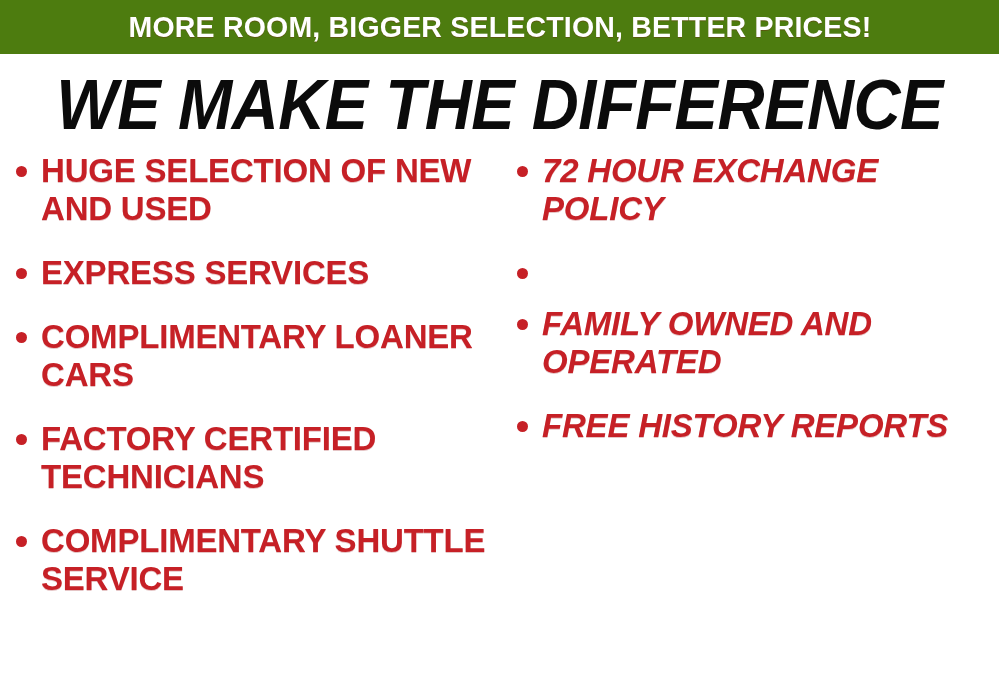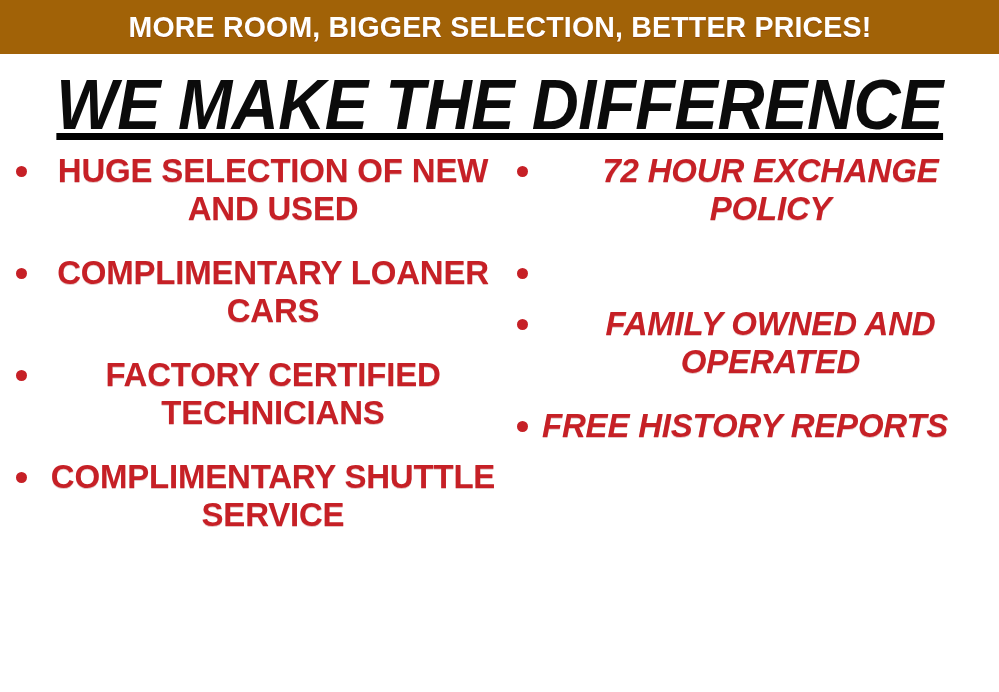--- a/index.html
+++ b/index.html
@@ -12,21 +12,21 @@
     height: 692px;
     overflow: hidden;
     font-family: "Liberation Sans", sans-serif;
     position: relative;
   }
 
   
   .banner {
     width: 999px;
     height: 54px;
-    background: #a16207;
+    background: #4d7c0f;
     display: flex;
     align-items: center;
     justify-content: center;
     box-sizing: border-box;
   }
   .banner-text {
     color: #ffffff;
     font-family: "Liberation Sans", sans-serif;
     font-weight: bold;
     font-size: 30px;
@@ -39,21 +39,20 @@
   }
 
   
   .headline-wrap {
     width: 999px;
     height: 66px;
     display: flex;
     align-items: center;
     justify-content: center;
     margin-top: 18px;
-    text-decoration: underline;
   }
   .headline {
     color: #0b0b0b;
     font-family: "Liberation Sans", sans-serif;
     font-weight: bold;
     font-style: italic;
     font-size: 70px;
     line-height: 66px;
     letter-spacing: -0.5px;
     white-space: nowrap;
@@ -77,21 +76,20 @@
   }
   .col-right {
     width: 494px;
     padding-left: 12px;
   }
 
   .bullet-item {
     display: flex;
     align-items: flex-start;
     margin-bottom: 26px;
-    text-align: center;
   }
   .col-right .bullet-item {
     margin-bottom: 26px;
     font-style: italic;
   }
   .bullet-dot {
     flex: 0 0 auto;
     width: 11px;
     height: 11px;
     border-radius: 50%;
@@ -122,20 +120,24 @@
 
 <div class="columns">
 
   <div class="col col-left">
 
     <div class="bullet-item">
       <span class="bullet-dot"></span>
       <span class="bullet-label">HUGE SELECTION OF NEW AND USED</span>
     </div>
 
+    <div class="bullet-item">
+      <span class="bullet-dot"></span>
+      <span class="bullet-label">EXPRESS SERVICES</span>
+    </div>
 
     <div class="bullet-item">
       <span class="bullet-dot"></span>
       <span class="bullet-label">COMPLIMENTARY LOANER CARS</span>
     </div>
 
     <div class="bullet-item">
       <span class="bullet-dot"></span>
       <span class="bullet-label">FACTORY CERTIFIED TECHNICIANS</span>
     </div>

